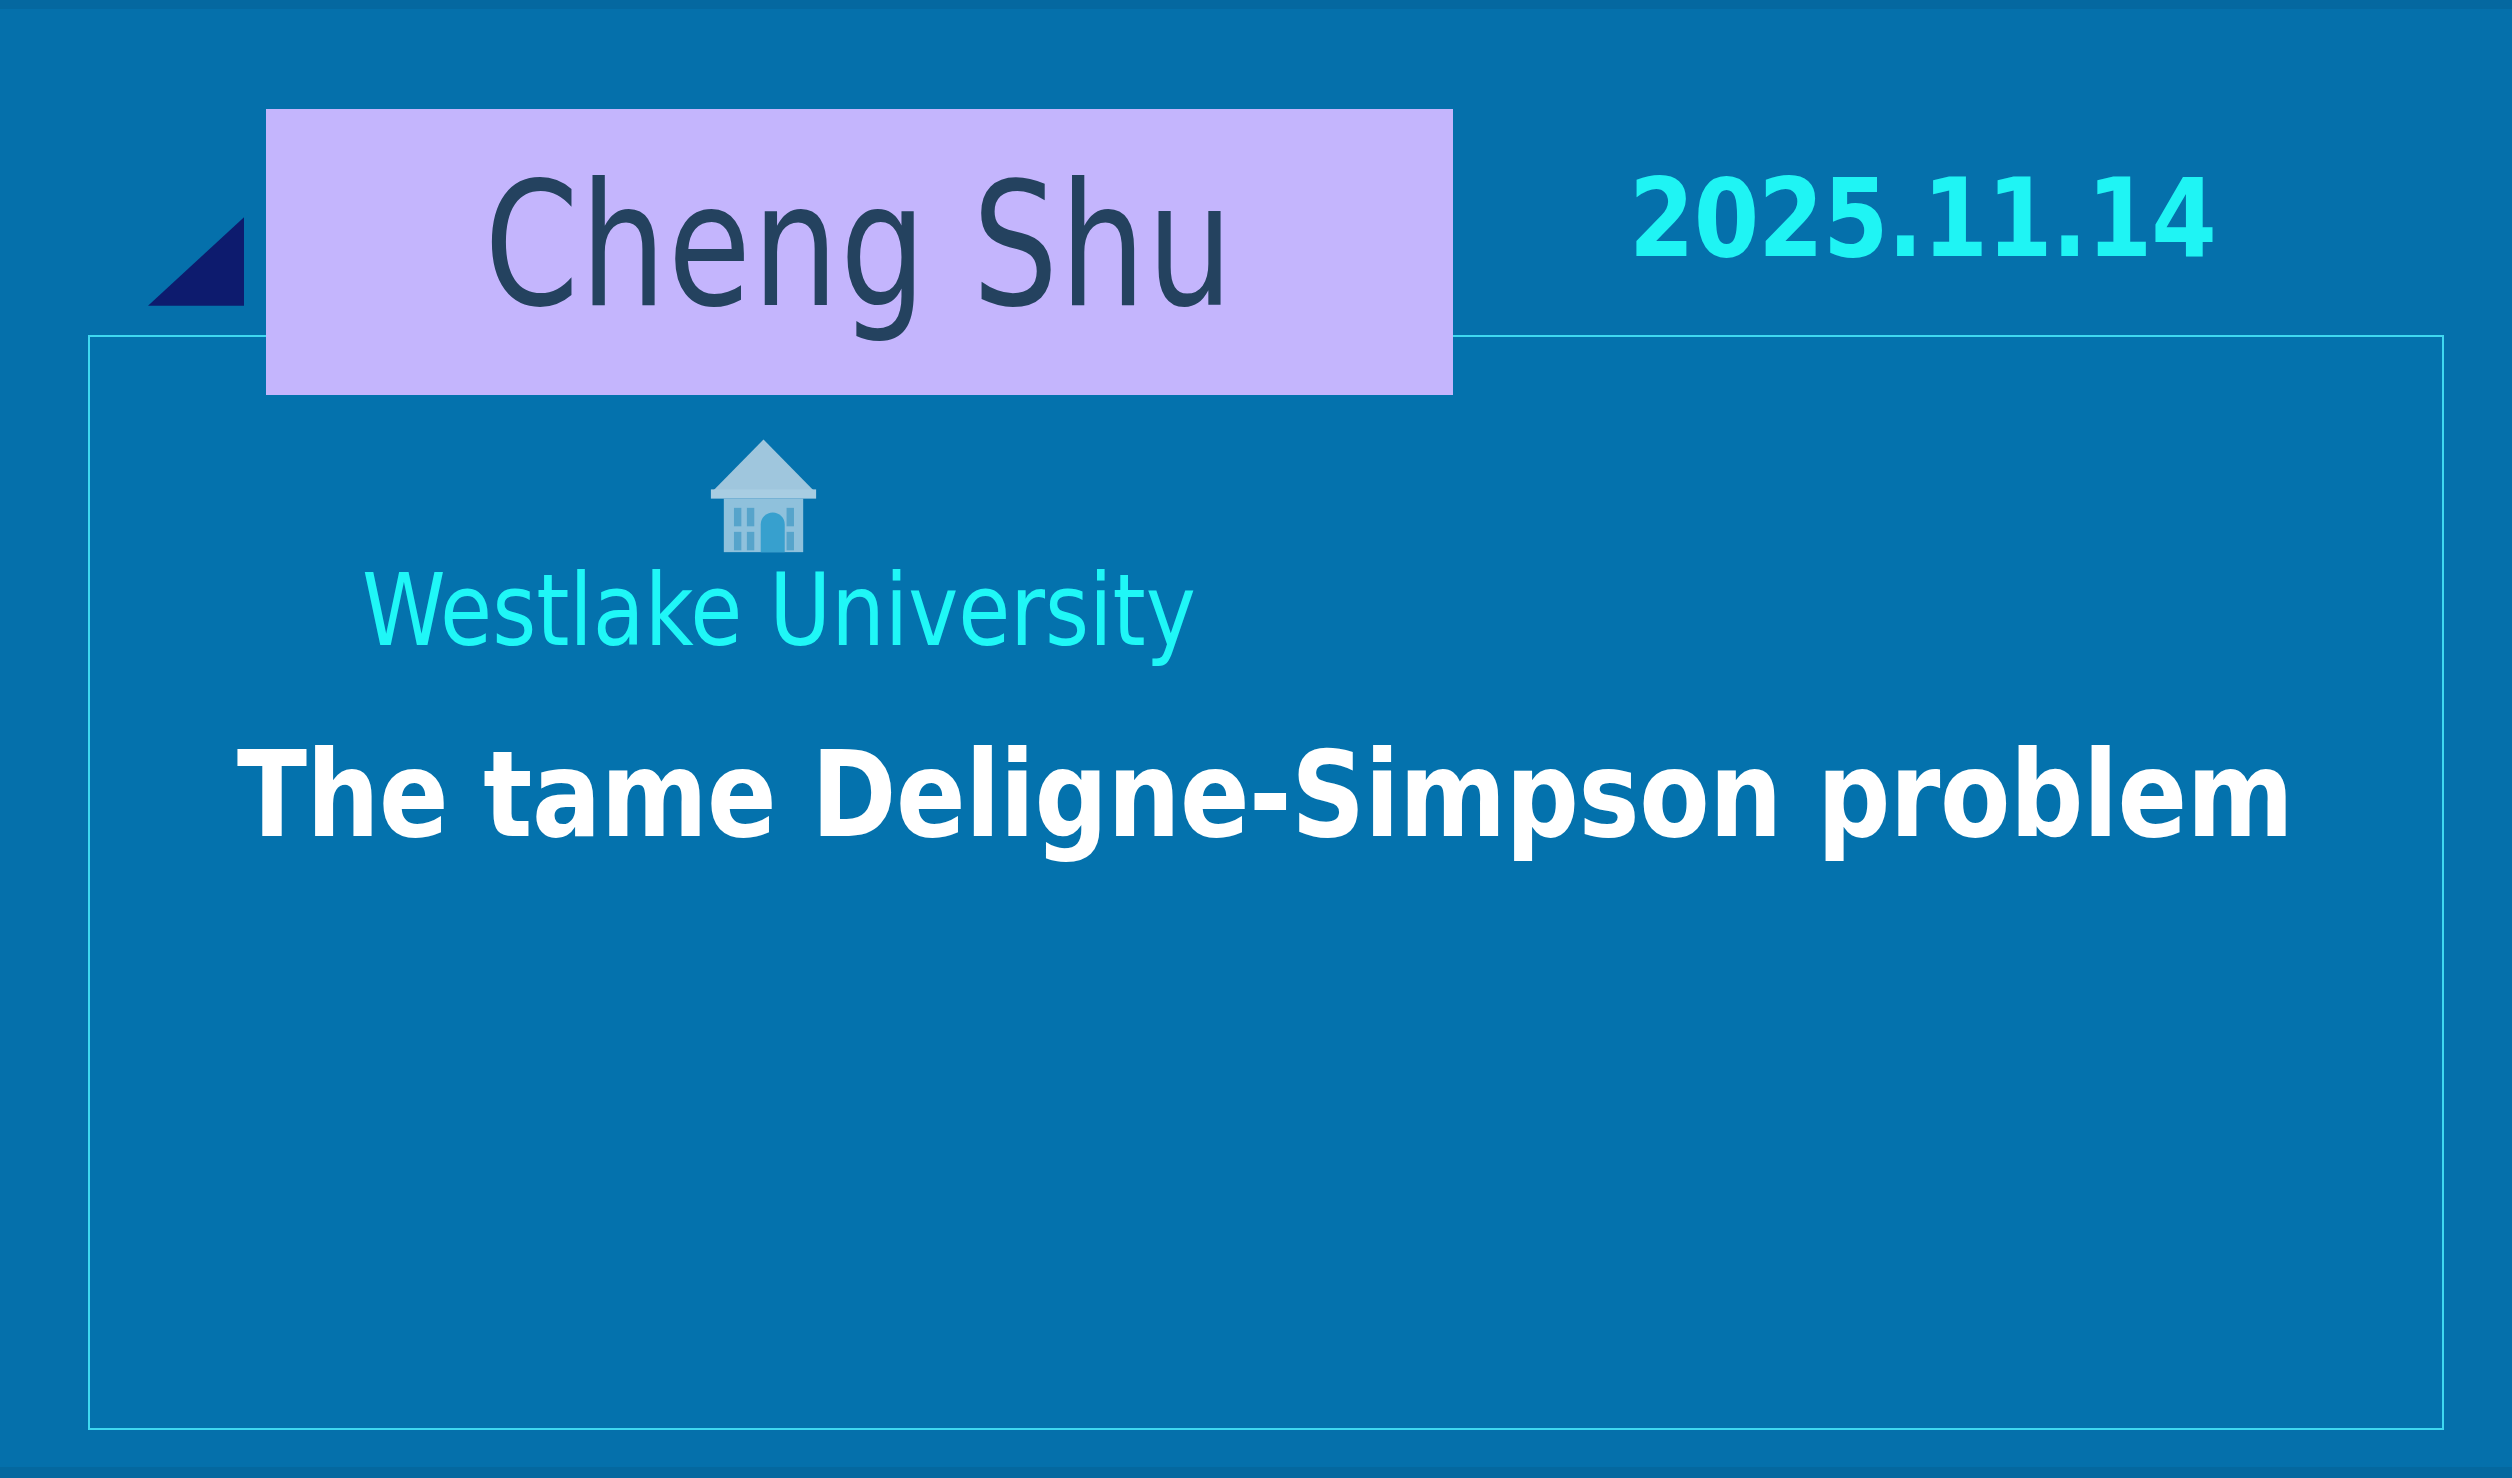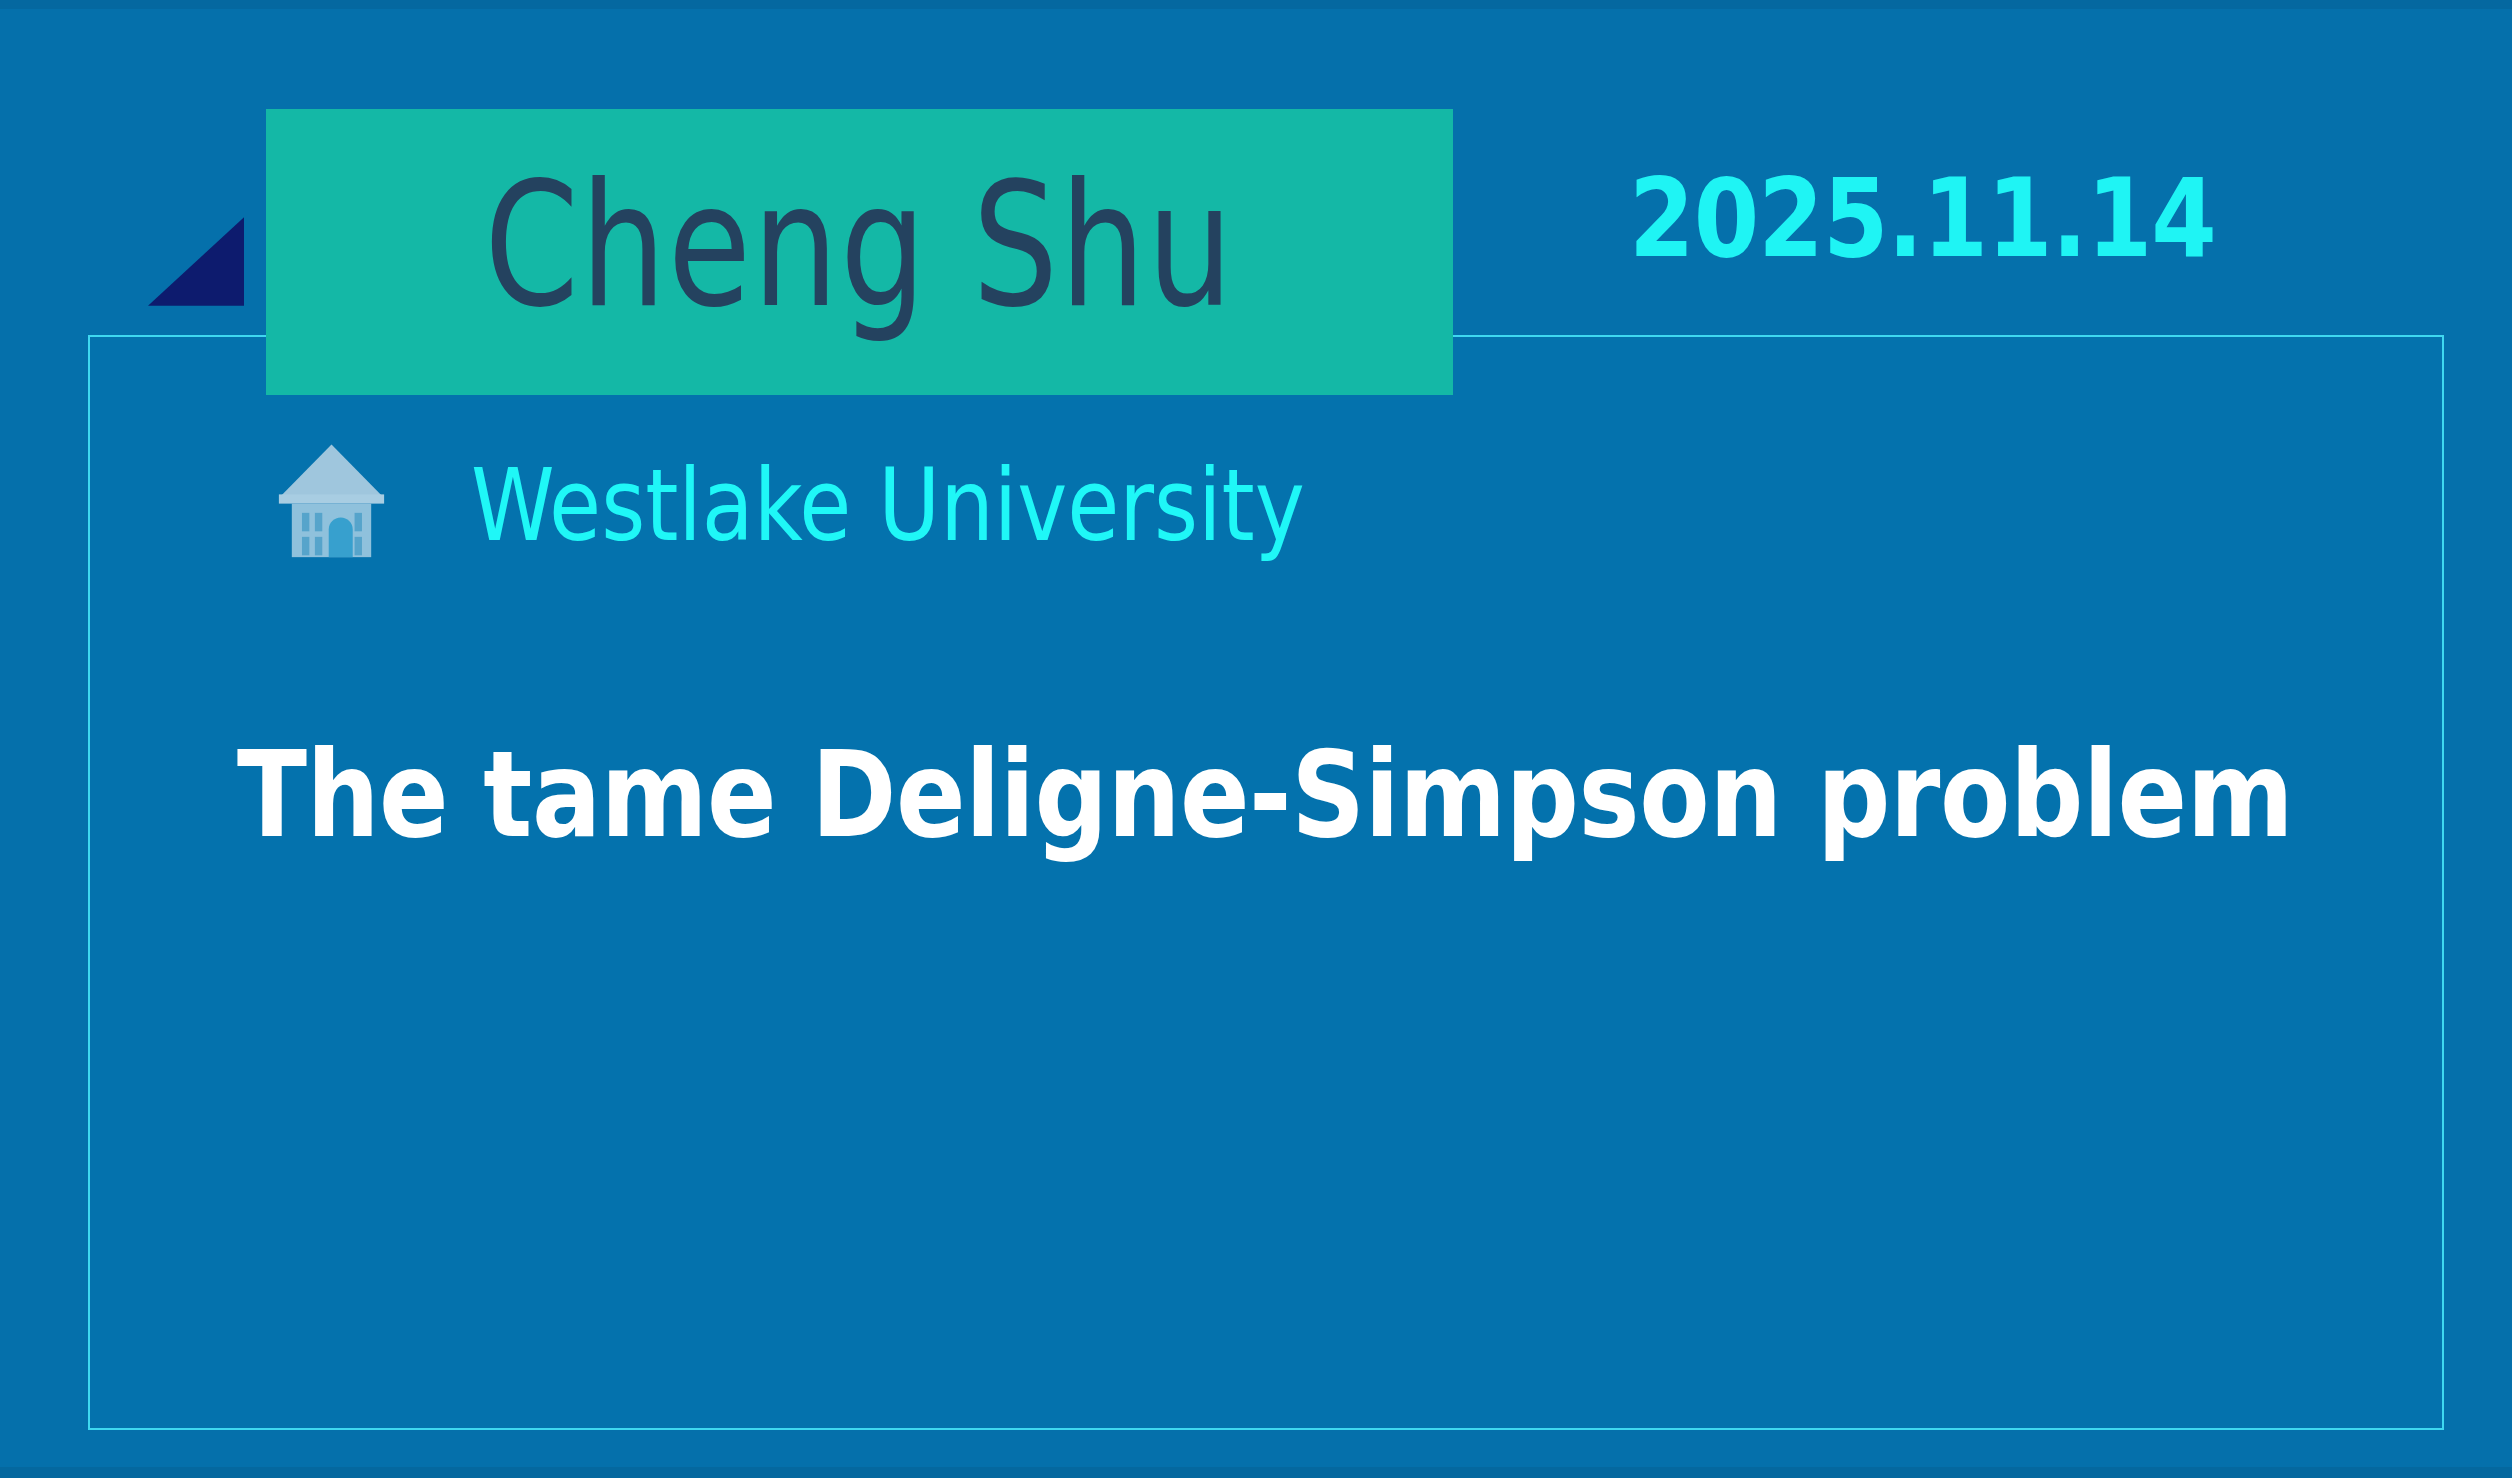--- a/index.html
+++ b/index.html
@@ -55,21 +55,21 @@
   }
   .navy-triangle svg { display: block; }
 
   
   .name-plate {
     position: absolute;
     left: 266px;
     top: 109px;
     width: 1187px;
     height: 286px;
-    background: #14b8a6;
+    background: #c4b5fd;
     display: flex;
     align-items: center;
     justify-content: center;
   }
   .name-plate-text {
     font-family: "Liberation Sans Narrow", "DejaVu Sans Condensed", "Liberation Sans", sans-serif;
     font-stretch: condensed;
     font-weight: 300;
     font-size: 171px;
     line-height: 1;
@@ -99,20 +99,21 @@
   }
 
   
   .affiliation-row {
     position: absolute;
     left: 277px;
     top: 434px;
     display: flex;
     align-items: center;
     height: 129px;
+    flex-direction: column;
   }
   .house-icon {
     width: 109px;
     height: 120px;
     flex: 0 0 auto;
     display: block;
   }
   .house-icon svg { display: block; }
   .affiliation-name {
     margin-left: 85px;

